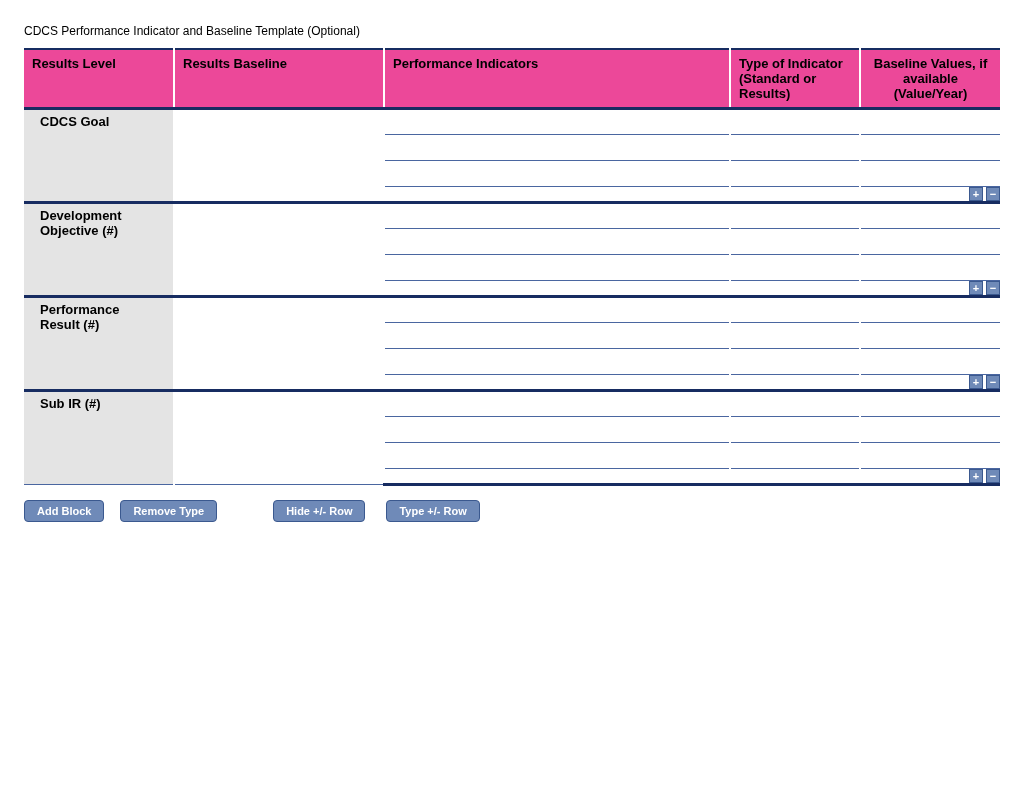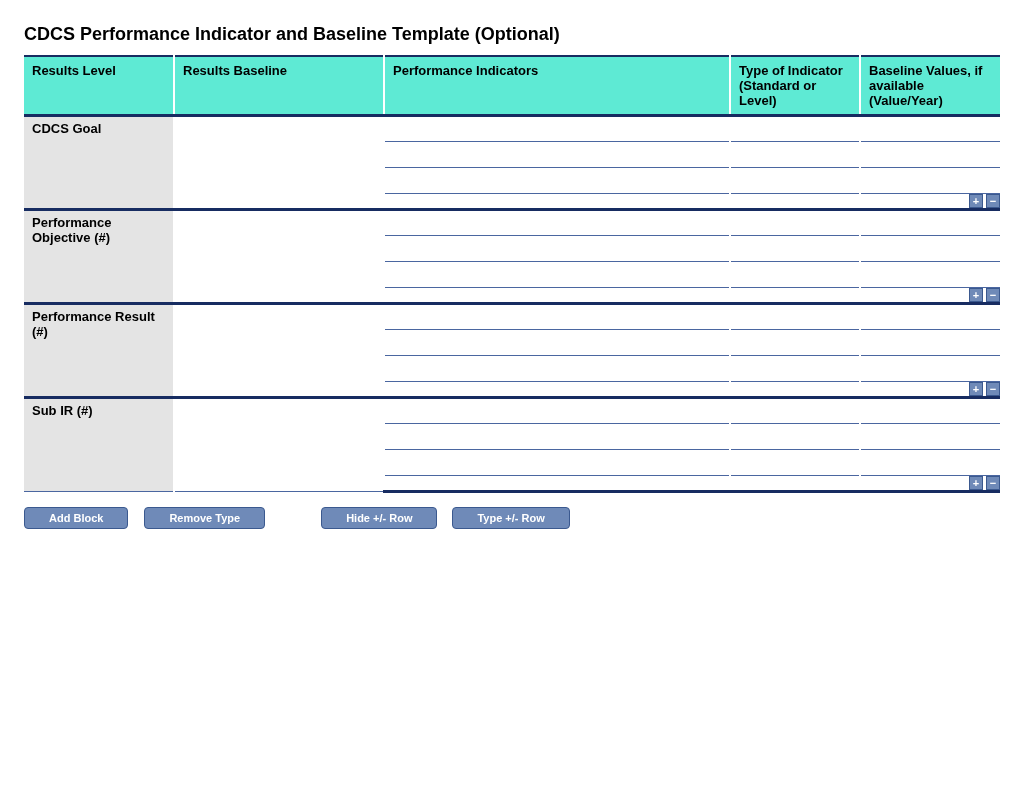--- a/index.html
+++ b/index.html
@@ -4,56 +4,56 @@
 <style>
   * { box-sizing: border-box; }
   body {
     margin: 0;
     padding: 24px;
     font-family: Arial, Helvetica, sans-serif;
     background: #fff;
     color: #000;
   }
   h1.title {
-    font-size: 18px;
-    font-weight: bold;
+    font-size: 12px;
+    font-weight: normal;
     margin: 0 0 10px 0;
   }
   table {
     width: 100%;
     border-collapse: collapse;
     table-layout: fixed;
   }
   col.c-level     { width: 150px; }
   col.c-statement { width: 210px; }
   col.c-indicator { width: auto;  }
   col.c-type      { width: 130px; }
   col.c-baseline  { width: 140px; }
 
   thead th {
-    background: #5eead4;
+    background: #ec4899;
     border-top: 2px solid #172c61;
     border-bottom: 2px solid #172c61;
     border-left: 2px solid #fff;
     border-right: 2px solid #fff;
     text-align: left;
     vertical-align: top;
     padding: 6px 8px;
     font-size: 13px;
     font-weight: bold;
   }
   thead th:first-child { border-left: none; }
-  thead th:last-child  { border-right: none; }
+  thead th:last-child  { border-right: none; text-align: center; }
 
   tbody td {
     border-top: 1px solid #4a66a0;
     border-bottom: 1px solid #4a66a0;
     border-left: 2px solid #fff;
     border-right: 2px solid #fff;
-    padding: 4px 8px;
+    padding: 4px 16px;
     font-size: 13px;
     vertical-align: top;
     height: 26px;
     background: #fff;
   }
   tbody td:first-child { border-left: none; }
   tbody td:last-child  { border-right: none; }
 
   tbody tr.section-first td {
     border-top: 3px solid #172c61;
@@ -99,29 +99,29 @@
   tbody tr.last-of-table td {
     border-bottom: 3px solid #172c61;
   }
 
   .toolbar {
     margin-top: 14px;
     display: flex;
     gap: 16px;
     align-items: center;
   }
-  .toolbar .group2 { margin-left: 40px; display:flex; gap:15px; }
+  .toolbar .group2 { margin-left: 40px; display:flex; gap:21px; }
   .act-btn {
     background: #6f8ab8;
     border: 1px solid #3b598f;
     border-radius: 4px;
     color: #fff;
     font-size: 11px;
     font-weight: bold;
-    padding: 4px 24px;
+    padding: 4px 12px;
     cursor: pointer;
   }
 </style>
 </head>
 <body>
 
 <h1 class="title">CDCS Performance Indicator and Baseline Template (Optional)</h1>
 
 <table>
   <colgroup>
@@ -129,21 +129,21 @@
       <col class="c-statement">
       <col class="c-indicator">
       <col class="c-type">
       <col class="c-baseline">
   </colgroup>
   <thead>
     <tr>
       <th>Results Level</th>
       <th>Results Baseline</th>
       <th>Performance Indicators</th>
-      <th>Type of Indicator (Standard or Level)</th>
+      <th>Type of Indicator (Standard or Results)</th>
       <th>Baseline Values, if available (Value/Year)</th>
     </tr>
   </thead>
   <tbody>
 
     <tr class="section-first">
       <td class="level-cell" rowspan="4">CDCS Goal</td>
       <td rowspan="4"></td>
       <td></td>
       <td></td>
@@ -162,21 +162,21 @@
     <tr class="pm-row">
       <td colspan="3">
         <div class="pm-wrap">
           <span class="pm-btn">+</span>
           <span class="pm-btn">−</span>
         </div>
       </td>
     </tr>
 
     <tr class="section-first">
-      <td class="level-cell" rowspan="4">Performance Objective (#)</td>
+      <td class="level-cell" rowspan="4">Development Objective (#)</td>
       <td rowspan="4"></td>
       <td></td>
       <td></td>
       <td></td>
     </tr>
     <tr>
       <td></td>
       <td></td>
       <td></td>
     </tr>

